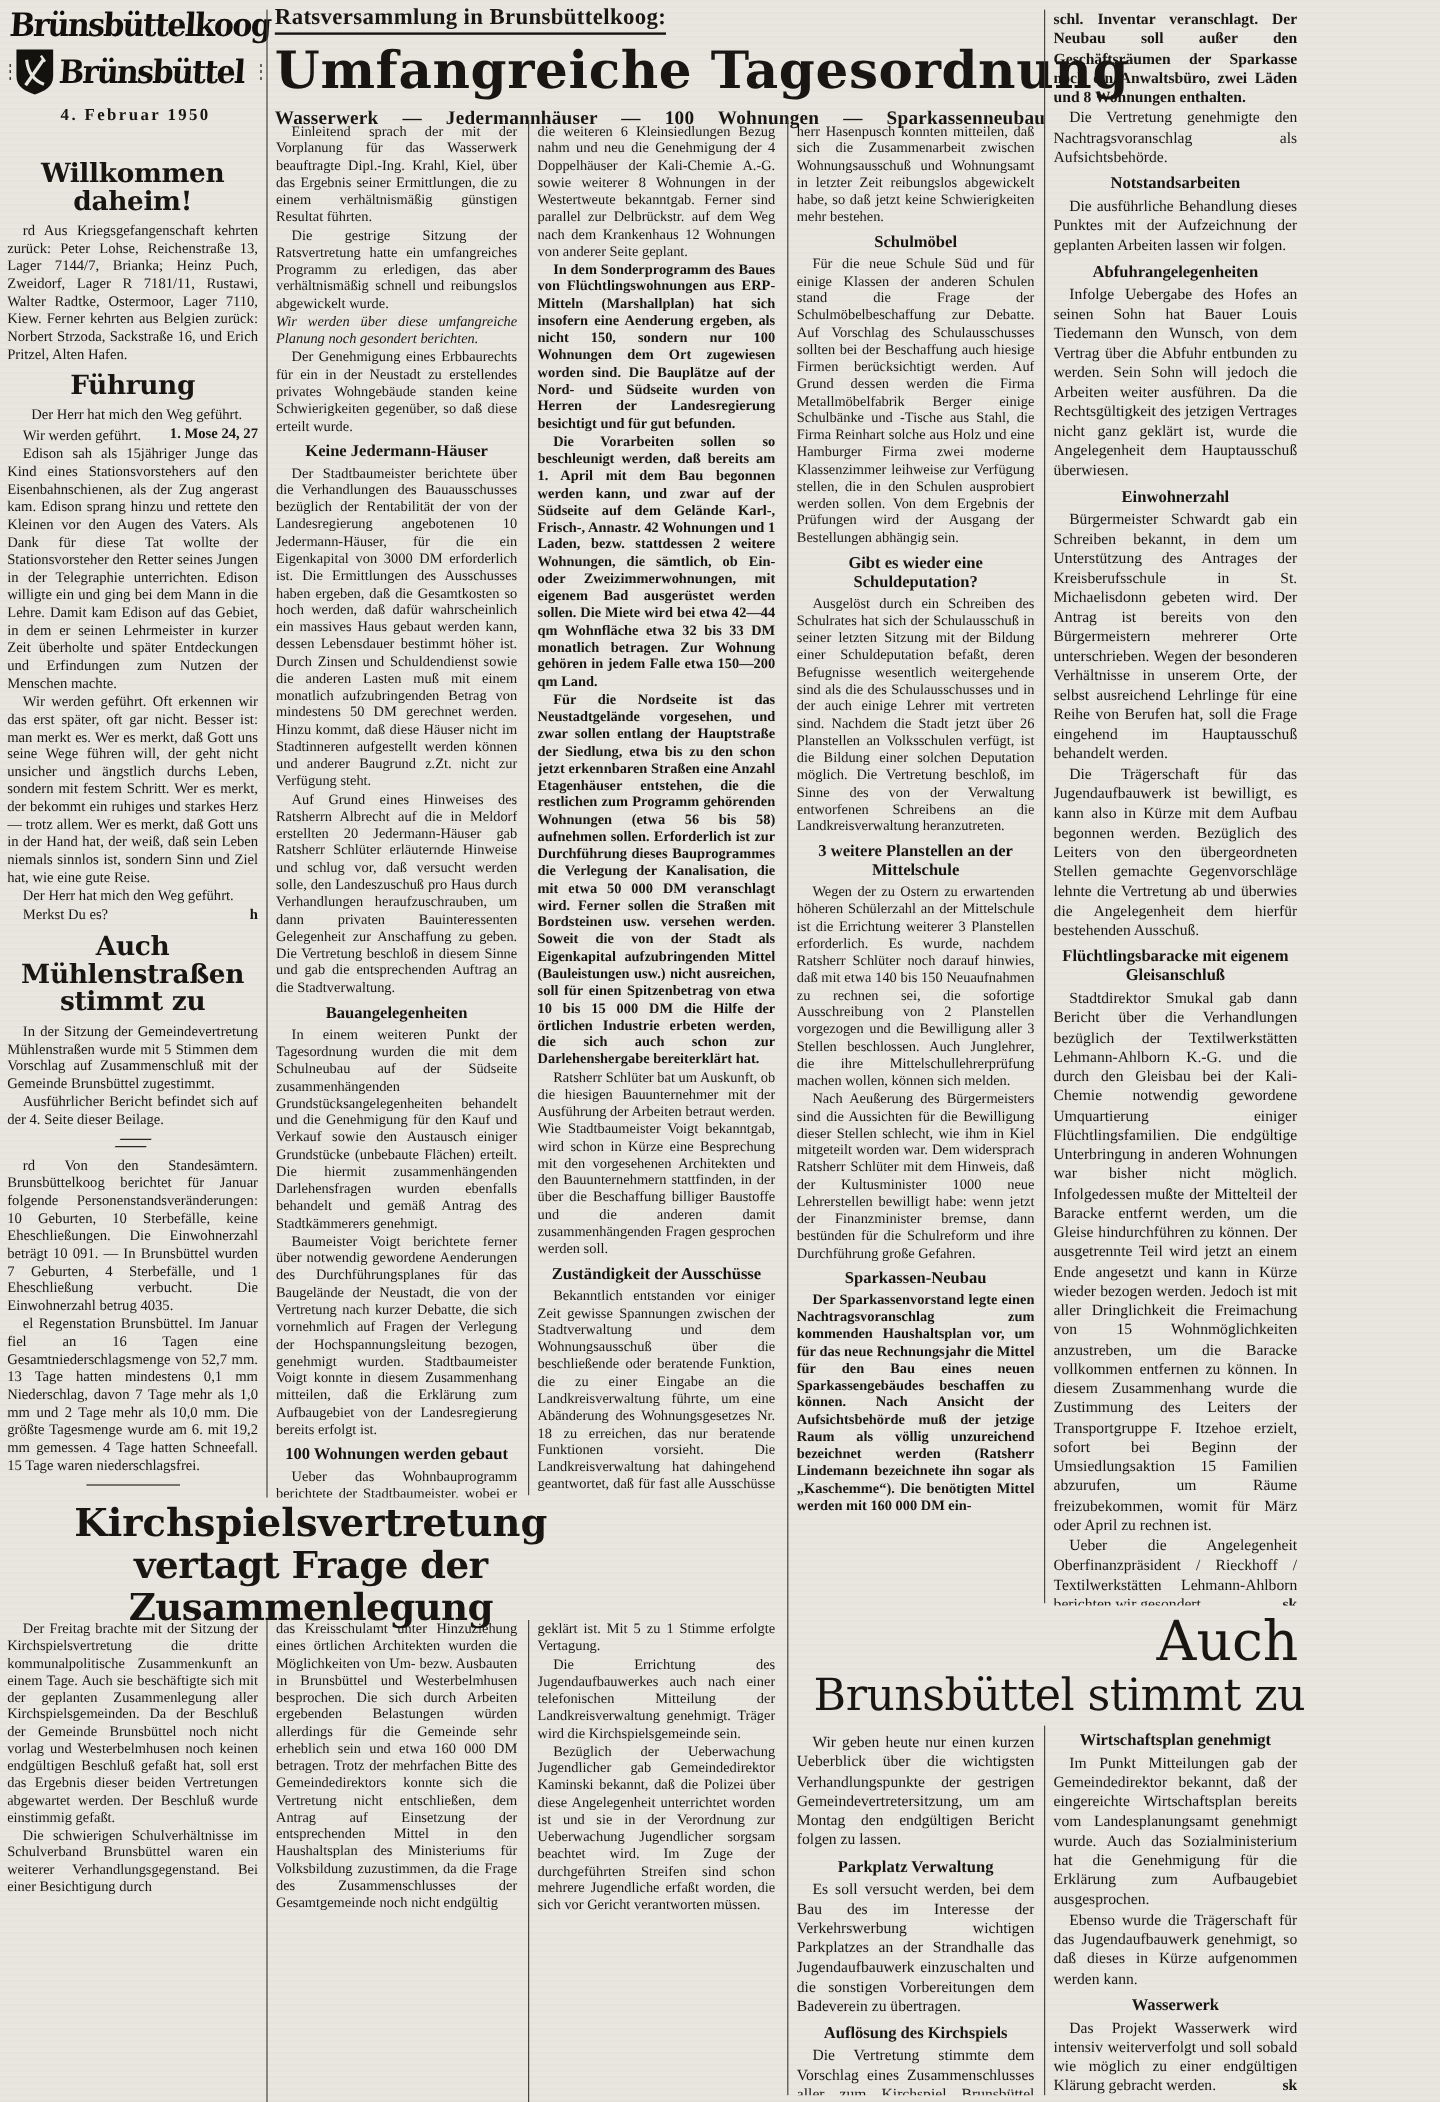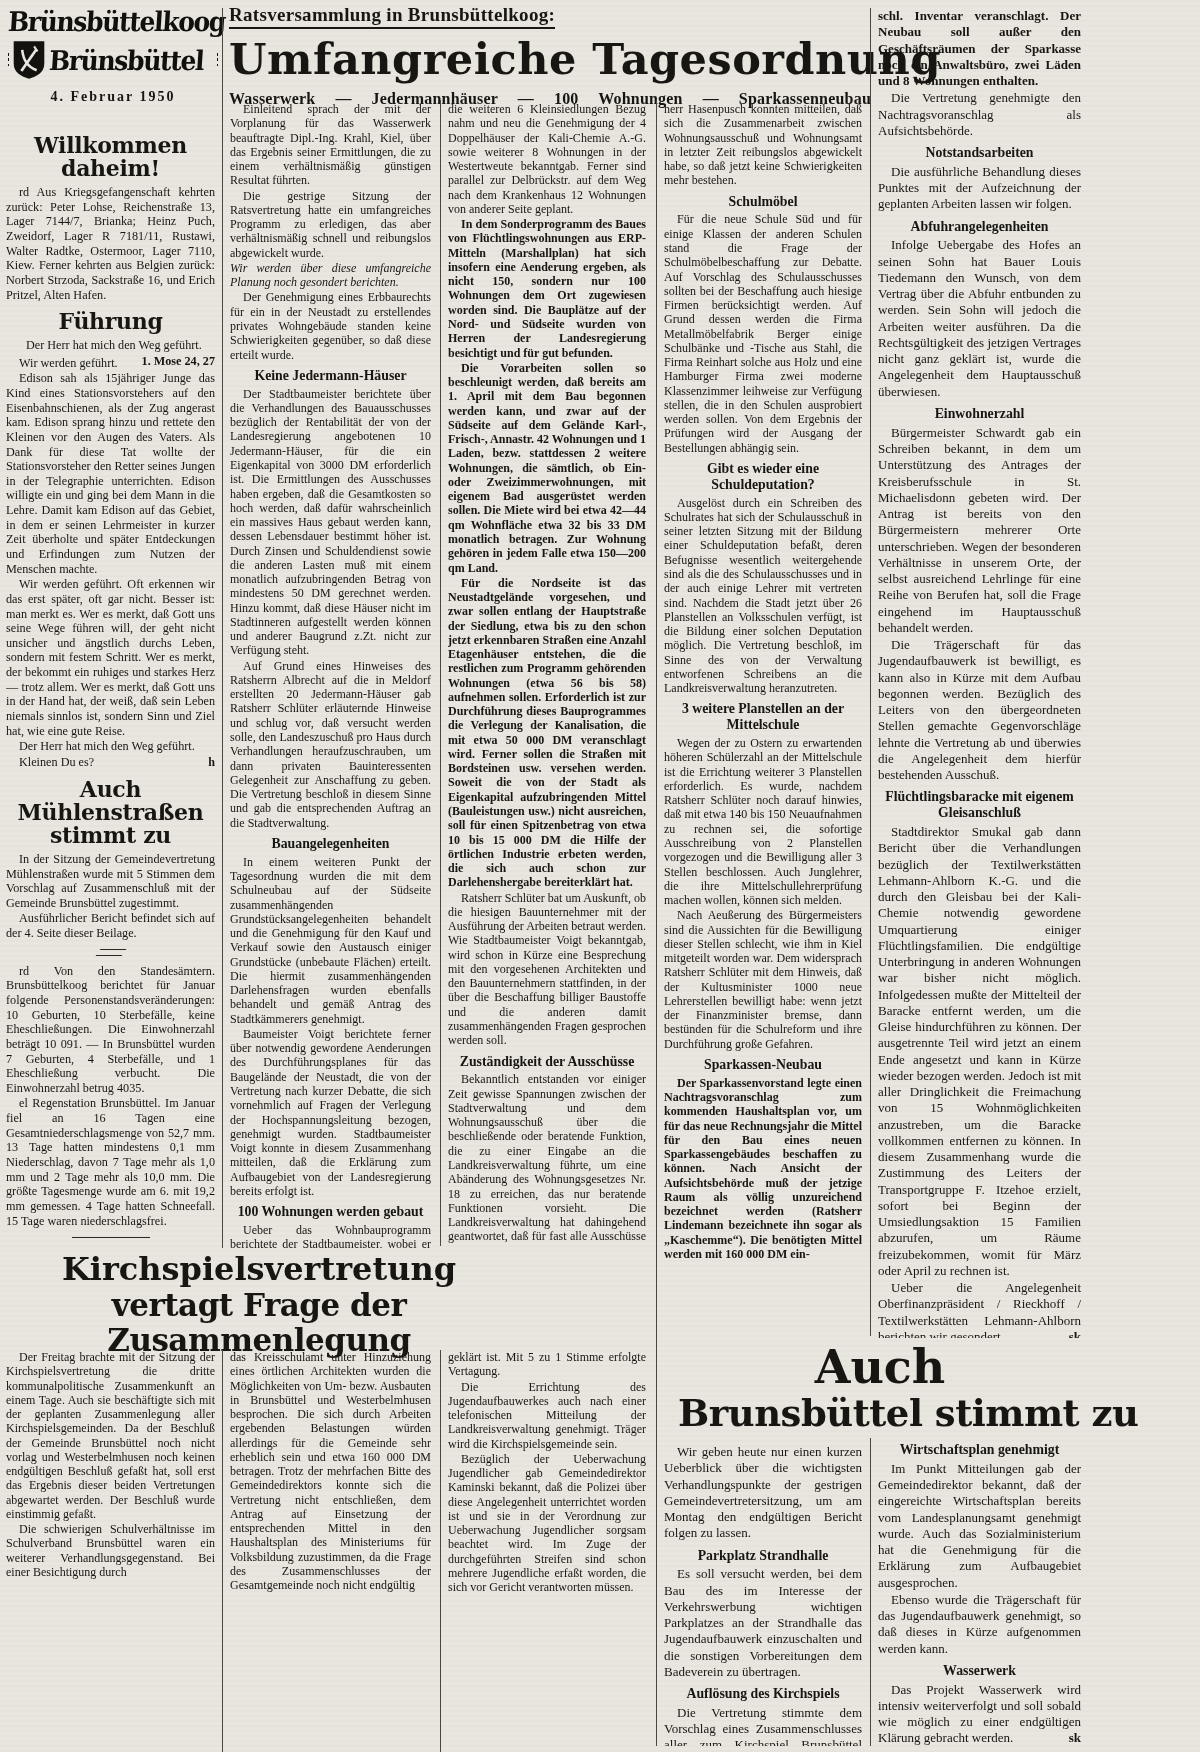--- a/index.html
+++ b/index.html
@@ -34,21 +34,21 @@
   .railhead{margin:8px 0 5px 0;font-family:"DejaVu Serif", serif;font-size:22px;font-weight:bold;text-align:center;line-height:1.05;letter-spacing:-.3px;}
   .hr-short{width:78px;height:1px;background:#2b2823;margin:9px auto;}
   .squig{width:26px;height:5px;border-top:1.6px solid #2b2823;border-bottom:1.6px solid #2b2823;transform:skewX(-35deg);margin:8px auto;}
   .verse{margin:2px 0;font-size:12.2px;line-height:1.25;padding-left:20px;}
   .verse .ref{float:right;font-weight:bold;}
   .sig{float:right;font-weight:bold;padding-left:8px;}
   
   .kirchhead{position:absolute;left:3px;top:1252px;width:512px;text-align:center;font-family:"DejaVu Serif", serif;font-weight:bold;line-height:1.12;}
   .kirchhead .l1{display:block;font-size:32px;}
   .kirchhead .l2{display:block;font-size:31px;letter-spacing:-.5px;}
-  .auchhead{position:absolute;left:678px;top:1342px;width:404px;text-align:center;font-family:"DejaVu Serif", serif;font-weight:bold;line-height:1.1;}
+  .auchhead{position:absolute;left:678px;top:1342px;width:404px;text-align:right;font-family:"DejaVu Serif", serif;font-weight:normal;line-height:1.1;}
   .auchhead .l1{display:block;font-size:46px;}
   .auchhead .l2{display:block;font-size:37px;letter-spacing:-.5px;white-space:nowrap;}
 </style>
 </head>
 <body>
 
 <div class="page">
 
   <div class="masthead">
     <div class="mastline">Brünsbüttelkoog</div>
@@ -76,21 +76,21 @@
 
   <div class="col rail" style="left:6px;top:126px;width:209px;height:1122px;">
       <h2 class="railhead">Willkommen daheim!</h2>
       <p class="bp">rd Aus Kriegsgefangenschaft kehrten zurück: Peter Lohse, Reichenstraße 13, Lager 7144/7, Brianka; Heinz Puch, Zweidorf, Lager R 7181/11, Rustawi, Walter Radtke, Ostermoor, Lager 7110, Kiew. Ferner kehrten aus Belgien zurück: Norbert Strzoda, Sackstraße 16, und Erich Pritzel, Alten Hafen.</p>
       <h2 class="railhead">Führung</h2>
       <p class="verse"><span>Der Herr hat mich den Weg geführt.</span><span class="ref">1. Mose 24, 27</span></p>
       <p class="bp">Wir werden geführt.</p>
       <p class="bp">Edison sah als 15jähriger Junge das Kind eines Stationsvorstehers auf den Eisenbahnschienen, als der Zug angerast kam. Edison sprang hinzu und rettete den Kleinen vor den Augen des Vaters. Als Dank für diese Tat wollte der Stationsvorsteher den Retter seines Jungen in der Telegraphie unterrichten. Edison willigte ein und ging bei dem Mann in die Lehre. Damit kam Edison auf das Gebiet, in dem er seinen Lehrmeister in kurzer Zeit überholte und später Entdeckungen und Erfindungen zum Nutzen der Menschen machte.</p>
       <p class="bp">Wir werden geführt. Oft erkennen wir das erst später, oft gar nicht. Besser ist: man merkt es. Wer es merkt, daß Gott uns seine Wege führen will, der geht nicht unsicher und ängstlich durchs Leben, sondern mit festem Schritt. Wer es merkt, der bekommt ein ruhiges und starkes Herz — trotz allem. Wer es merkt, daß Gott uns in der Hand hat, der weiß, daß sein Leben niemals sinnlos ist, sondern Sinn und Ziel hat, wie eine gute Reise.</p>
       <p class="bp">Der Herr hat mich den Weg geführt.</p>
-      <p class="bp"><span>Kleinen Du es?</span><span class="sig">h</span></p>
+      <p class="bp"><span>Merkst Du es?</span><span class="sig">h</span></p>
       <h2 class="railhead">Auch Mühlenstraßen stimmt zu</h2>
       <p class="bp">In der Sitzung der Gemeindevertretung Mühlenstraßen wurde mit 5 Stimmen dem Vorschlag auf Zusammenschluß mit der Gemeinde Brunsbüttel zugestimmt.</p>
       <p class="bp">Ausführlicher Bericht befindet sich auf der 4. Seite dieser Beilage.</p>
       <div class="squig"></div>
       <p class="bp">rd Von den Standesämtern. Brunsbüttelkoog berichtet für Januar folgende Personenstandsveränderungen: 10 Geburten, 10 Sterbefälle, keine Eheschließungen. Die Einwohnerzahl beträgt 10 091. — In Brunsbüttel wurden 7 Geburten, 4 Sterbefälle, und 1 Eheschließung verbucht. Die Einwohnerzahl betrug 4035.</p>
       <p class="bp">el Regenstation Brunsbüttel. Im Januar fiel an 16 Tagen eine Gesamtniederschlagsmenge von 52,7 mm. 13 Tage hatten mindestens 0,1 mm Niederschlag, davon 7 Tage mehr als 1,0 mm und 2 Tage mehr als 10,0 mm. Die größte Tagesmenge wurde am 6. mit 19,2 mm gemessen. 4 Tage hatten Schneefall. 15 Tage waren niederschlagsfrei.</p>
       <div class="hr-short"></div>
       <h4 class="sub">Schafdieb gefaßt</h4>
     </div>
   <div class="col" style="left:230px;top:102px;width:201px;height:1146px;">
@@ -159,21 +159,21 @@
       <p class="bp">Die Errichtung des Jugendaufbauwerkes auch nach einer telefonischen Mitteilung der Landkreisverwaltung genehmigt. Träger wird die Kirchspielsgemeinde sein.</p>
       <p class="bp">Bezüglich der Ueberwachung Jugendlicher gab Gemeindedirektor Kaminski bekannt, daß die Polizei über diese Angelegenheit unterrichtet worden ist und sie in der Verordnung zur Ueberwachung Jugendlicher sorgsam beachtet wird. Im Zuge der durchgeführten Streifen sind schon mehrere Jugendliche erfaßt worden, die sich vor Gericht verantworten müssen.</p>
     </div>
 
   <div class="auchhead">
     <span class="l1">Auch</span>
     <span class="l2">Brunsbüttel stimmt zu</span>
   </div>
   <div class="col bigcol" style="left:664px;top:1444px;width:198px;height:302px;">
       <p class="bp">Wir geben heute nur einen kurzen Ueberblick über die wichtigsten Verhandlungspunkte der gestrigen Gemeindevertretersitzung, um am Montag den endgültigen Bericht folgen zu lassen.</p>
-      <h4 class="sub">Parkplatz Strandhalle</h4>
+      <h4 class="sub">Parkplatz Verwaltung</h4>
       <p class="bp">Es soll versucht werden, bei dem Bau des im Interesse der Verkehrswerbung wichtigen Parkplatzes an der Strandhalle das Jugendaufbauwerk einzuschalten und die sonstigen Vorbereitungen dem Badeverein zu übertragen.</p>
       <h4 class="sub">Auflösung des Kirchspiels</h4>
       <p class="bp">Die Vertretung stimmte dem Vorschlag eines Zusammenschlusses aller zum Kirchspiel Brunsbüttel gehörenden Gemeinden zu einer neuen Gemeinde mit Wirkung vom 1. April 1950 einstimmig zu.</p>
     </div>
   <div class="col bigcol" style="left:878px;top:1436px;width:203px;height:310px;">
       <h4 class="sub">Wirtschaftsplan genehmigt</h4>
       <p class="bp">Im Punkt Mitteilungen gab der Gemeindedirektor bekannt, daß der eingereichte Wirtschaftsplan bereits vom Landesplanungsamt genehmigt wurde. Auch das Sozialministerium hat die Genehmigung für die Erklärung zum Aufbaugebiet ausgesprochen.</p>
       <p class="bp">Ebenso wurde die Trägerschaft für das Jugendaufbauwerk genehmigt, so daß dieses in Kürze aufgenommen werden kann.</p>
       <h4 class="sub">Wasserwerk</h4>
       <p class="bp"><span>Das Projekt Wasserwerk wird intensiv weiterverfolgt und soll sobald wie möglich zu einer endgültigen Klärung gebracht werden.</span><span class="sig">sk</span></p>

